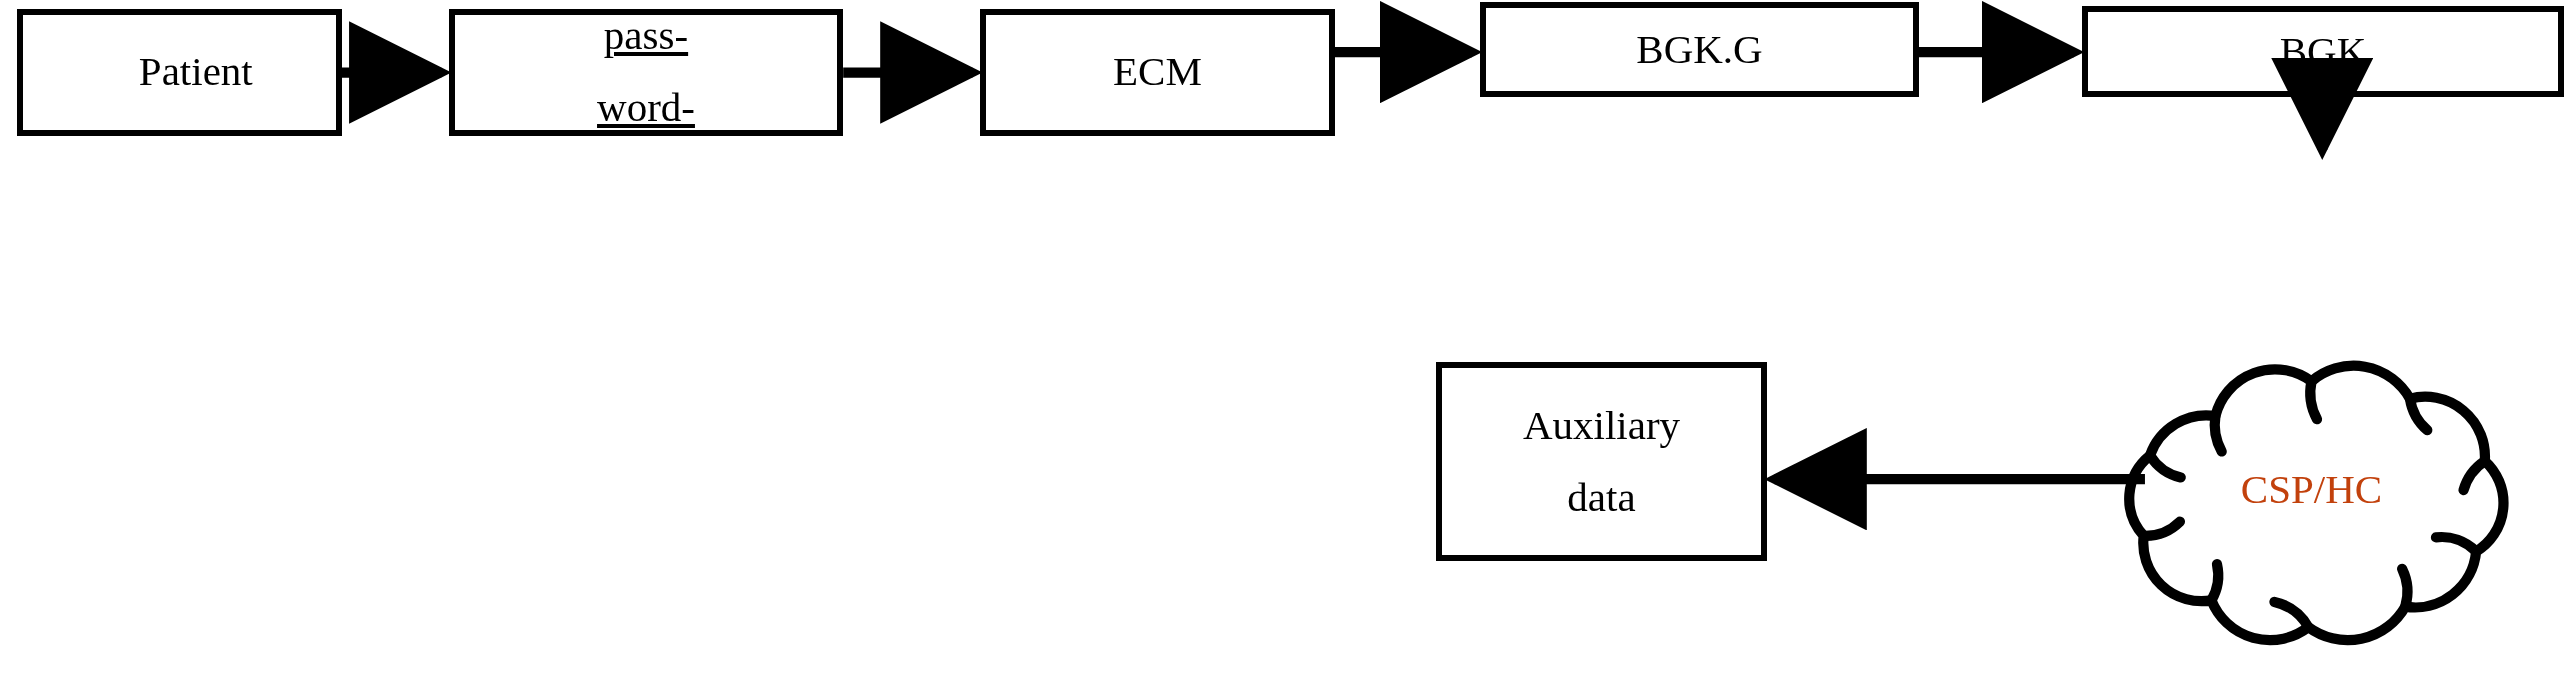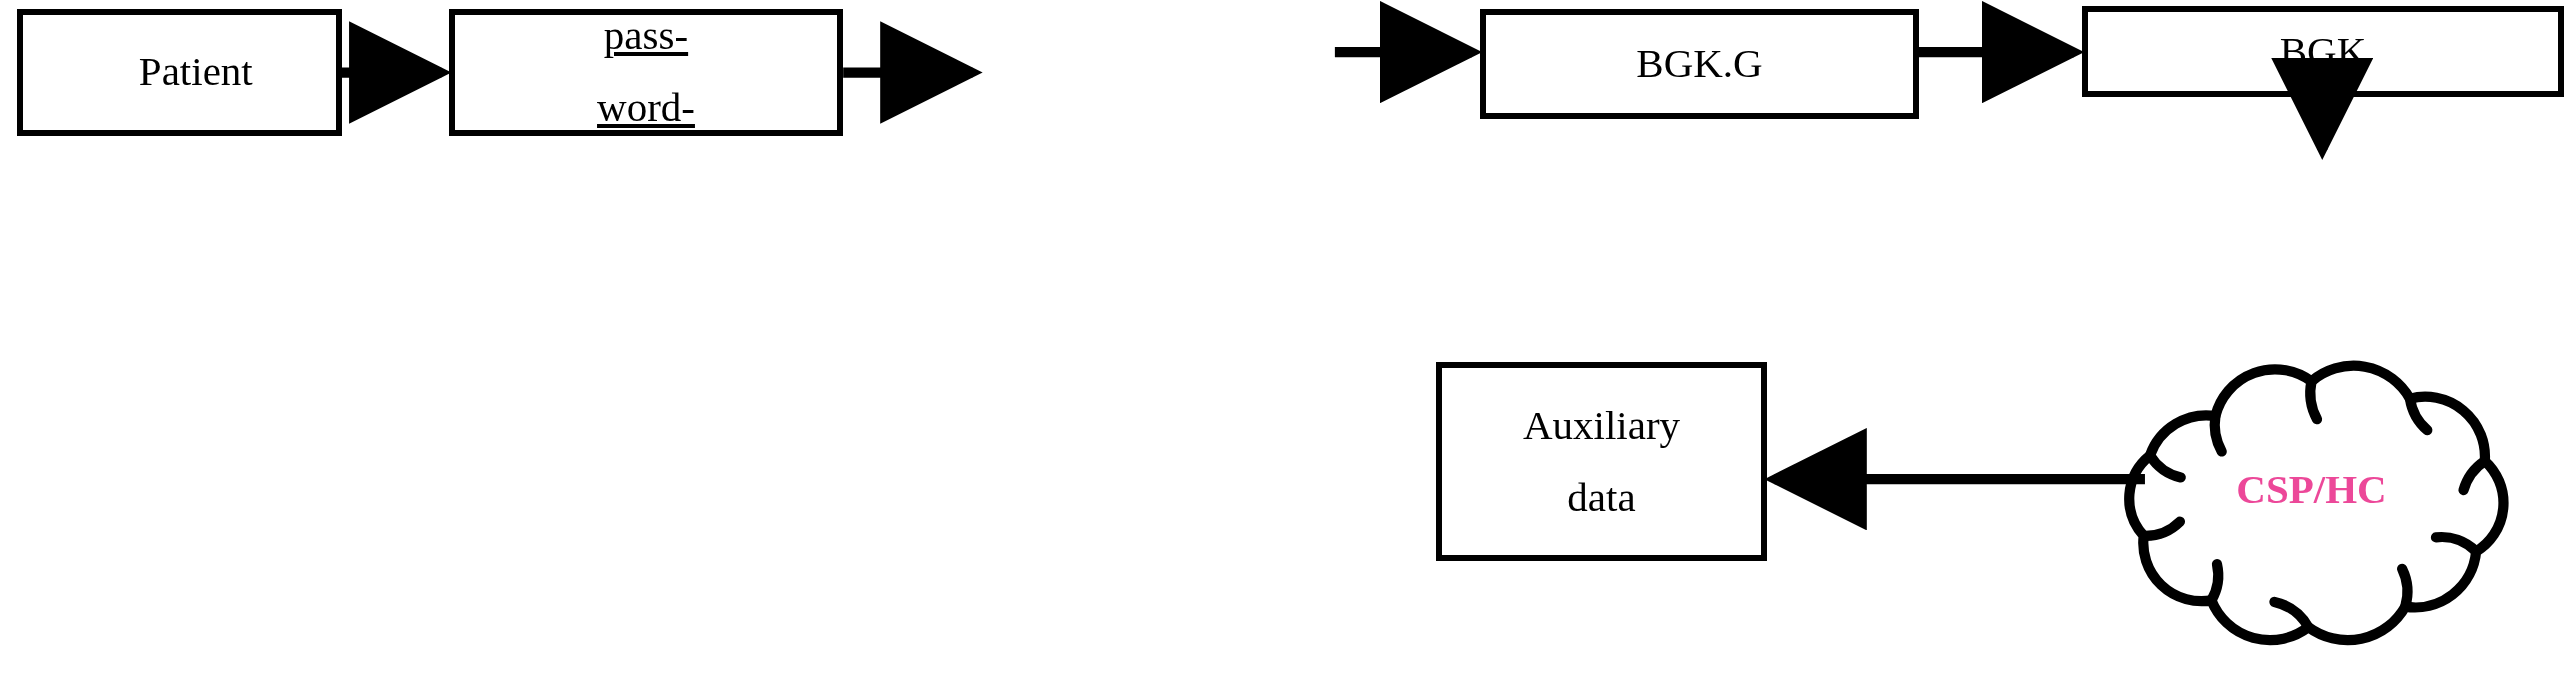--- a/index.html
+++ b/index.html
@@ -47,41 +47,43 @@
   .cloud-label {
     position: absolute;
     left: 0;
     top: 0;
     width: 100%;
     height: 100%;
     display: flex;
     align-items: center;
     justify-content: center;
     font-size: 41px;
-    color: #ec4899;
+    color: #c2410c;
     white-space: nowrap;
-    font-weight: bold;
   }
 </style>
 </head>
 <body>
 
 <div id="canvas">
 
   <div class="node-box" style="left:17.3px; top:8.7px; width:325px; height:127px;padding-left:32px;">
     <span class="node-label">Patient</span>
   </div>
 
   <div class="node-box" style="left:449px; top:8.7px; width:394px; height:127px;text-decoration:underline;">
     <span class="node-label">pass-</span>
     <span class="node-label">word-</span>
   </div>
 
+  <div class="node-box" style="left:980px; top:8.7px; width:355px; height:127px;">
+    <span class="node-label">ECM</span>
+  </div>
 
-  <div class="node-box" style="left:1480px; top:9px; width:439px; height:110px;">
+  <div class="node-box" style="left:1480px; top:2px; width:439px; height:95px;">
     <span class="node-label">BGK.G</span>
   </div>
 
   <div class="node-box" style="left:2082px; top:6.3px; width:482px; height:91px;">
     <span class="node-label">BGK</span>
   </div>
 
   <div class="node-box" style="left:1436px; top:362px; width:331px; height:199px;">
     <span class="node-label">Auxiliary</span>
     <span class="node-label">data</span>

